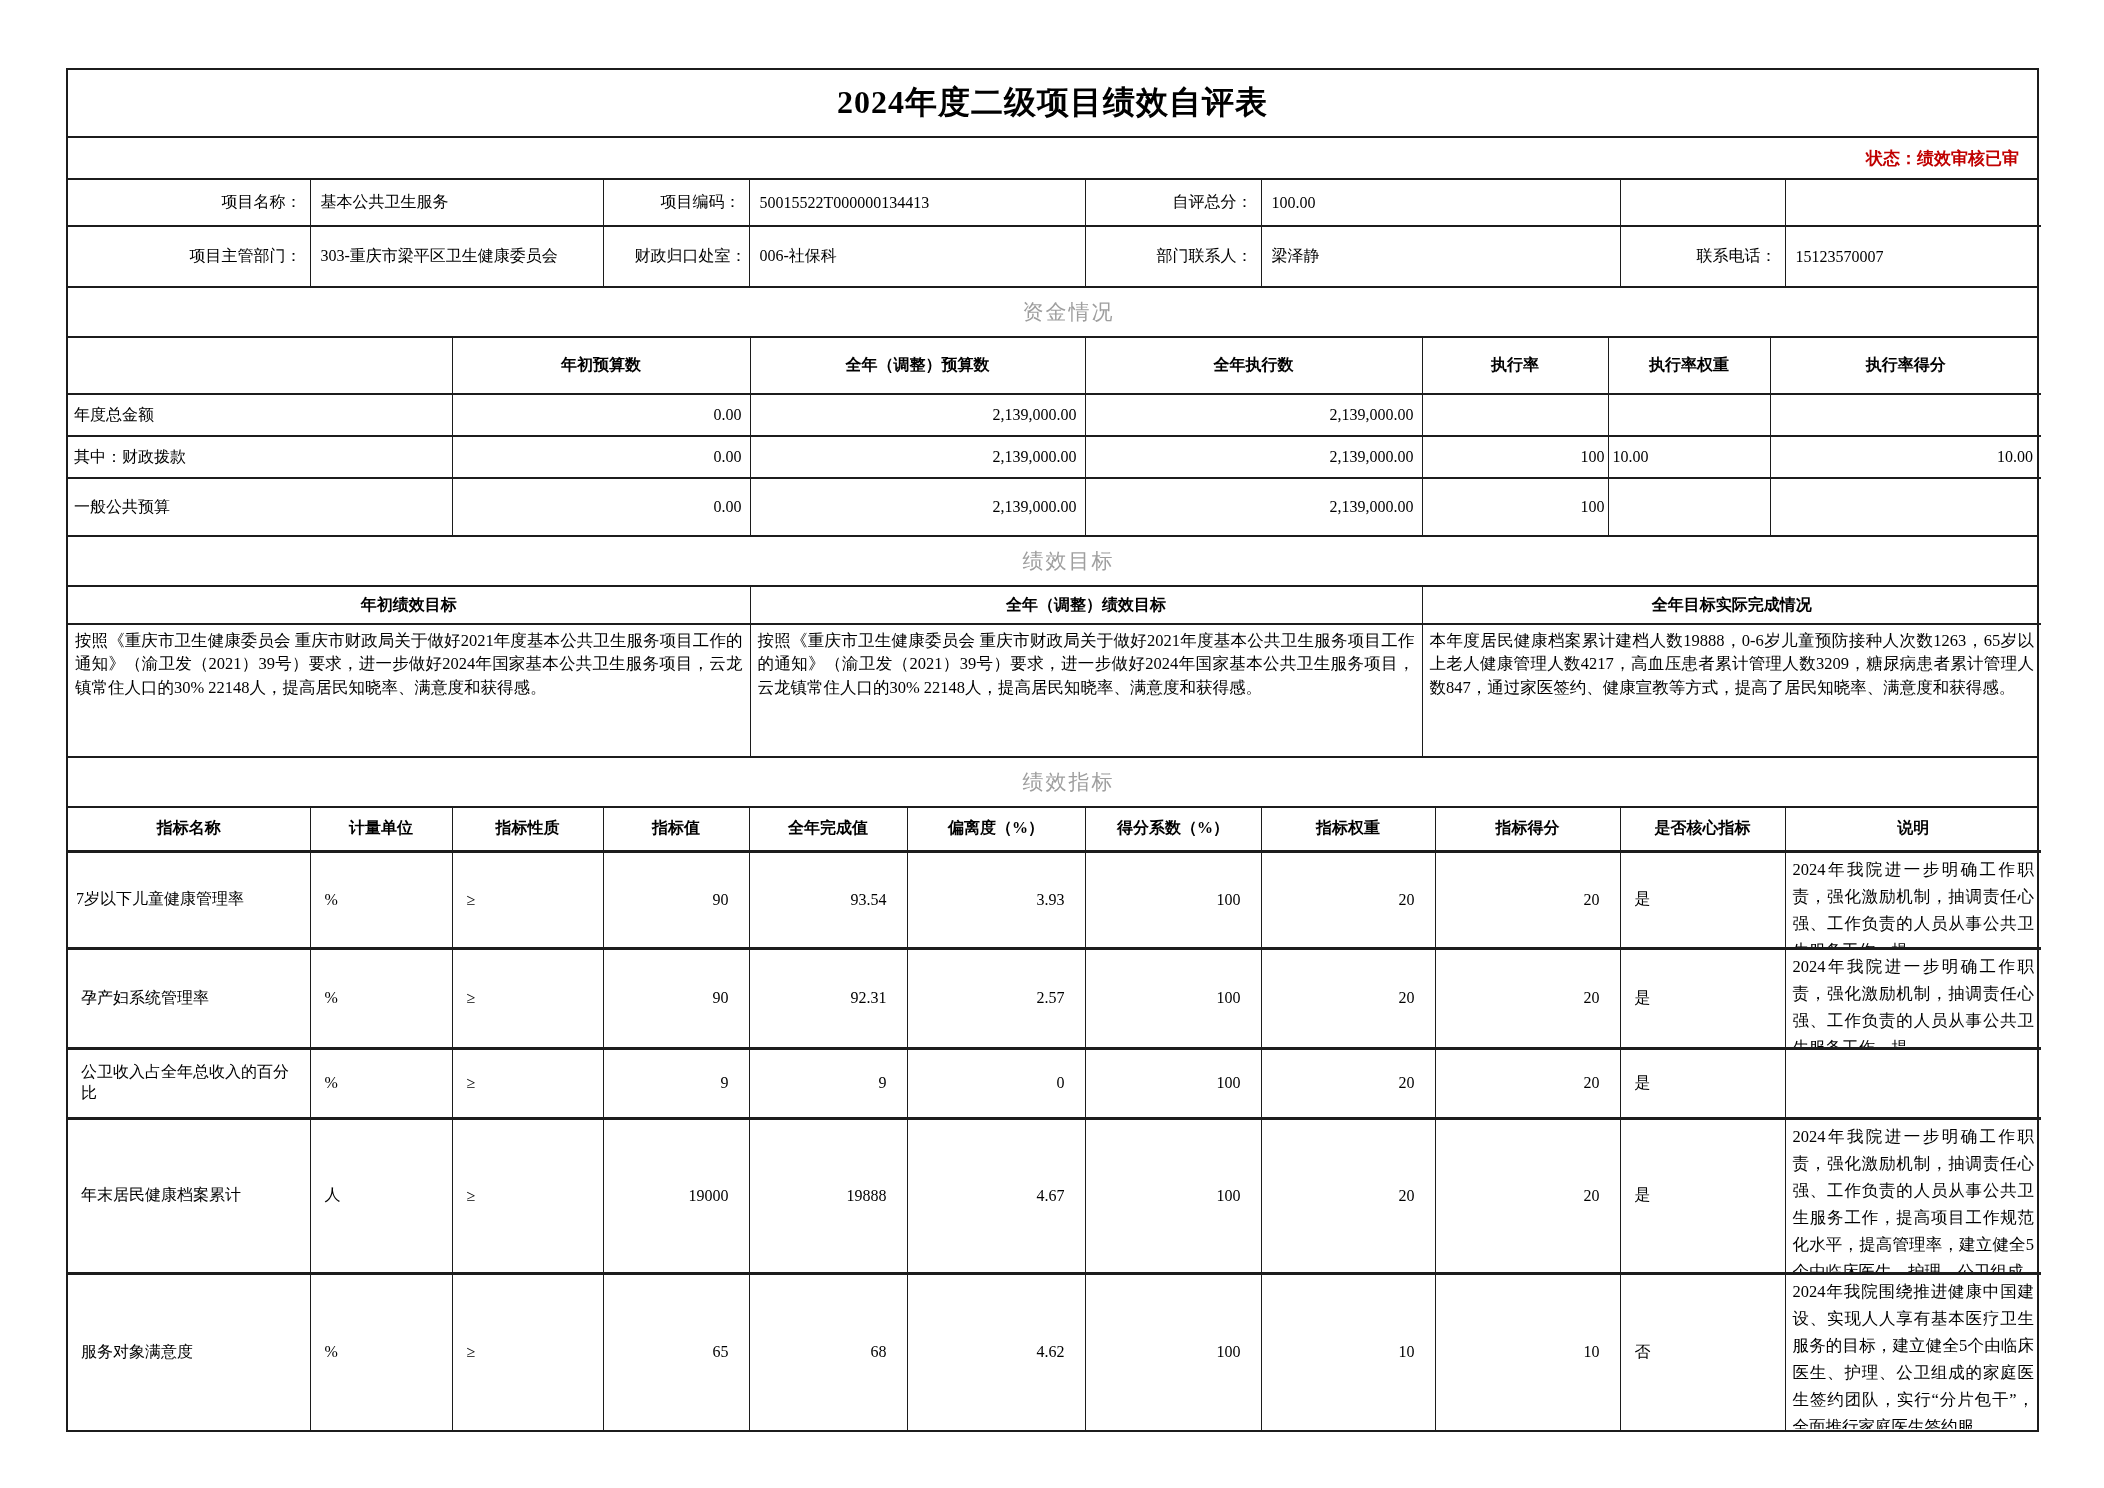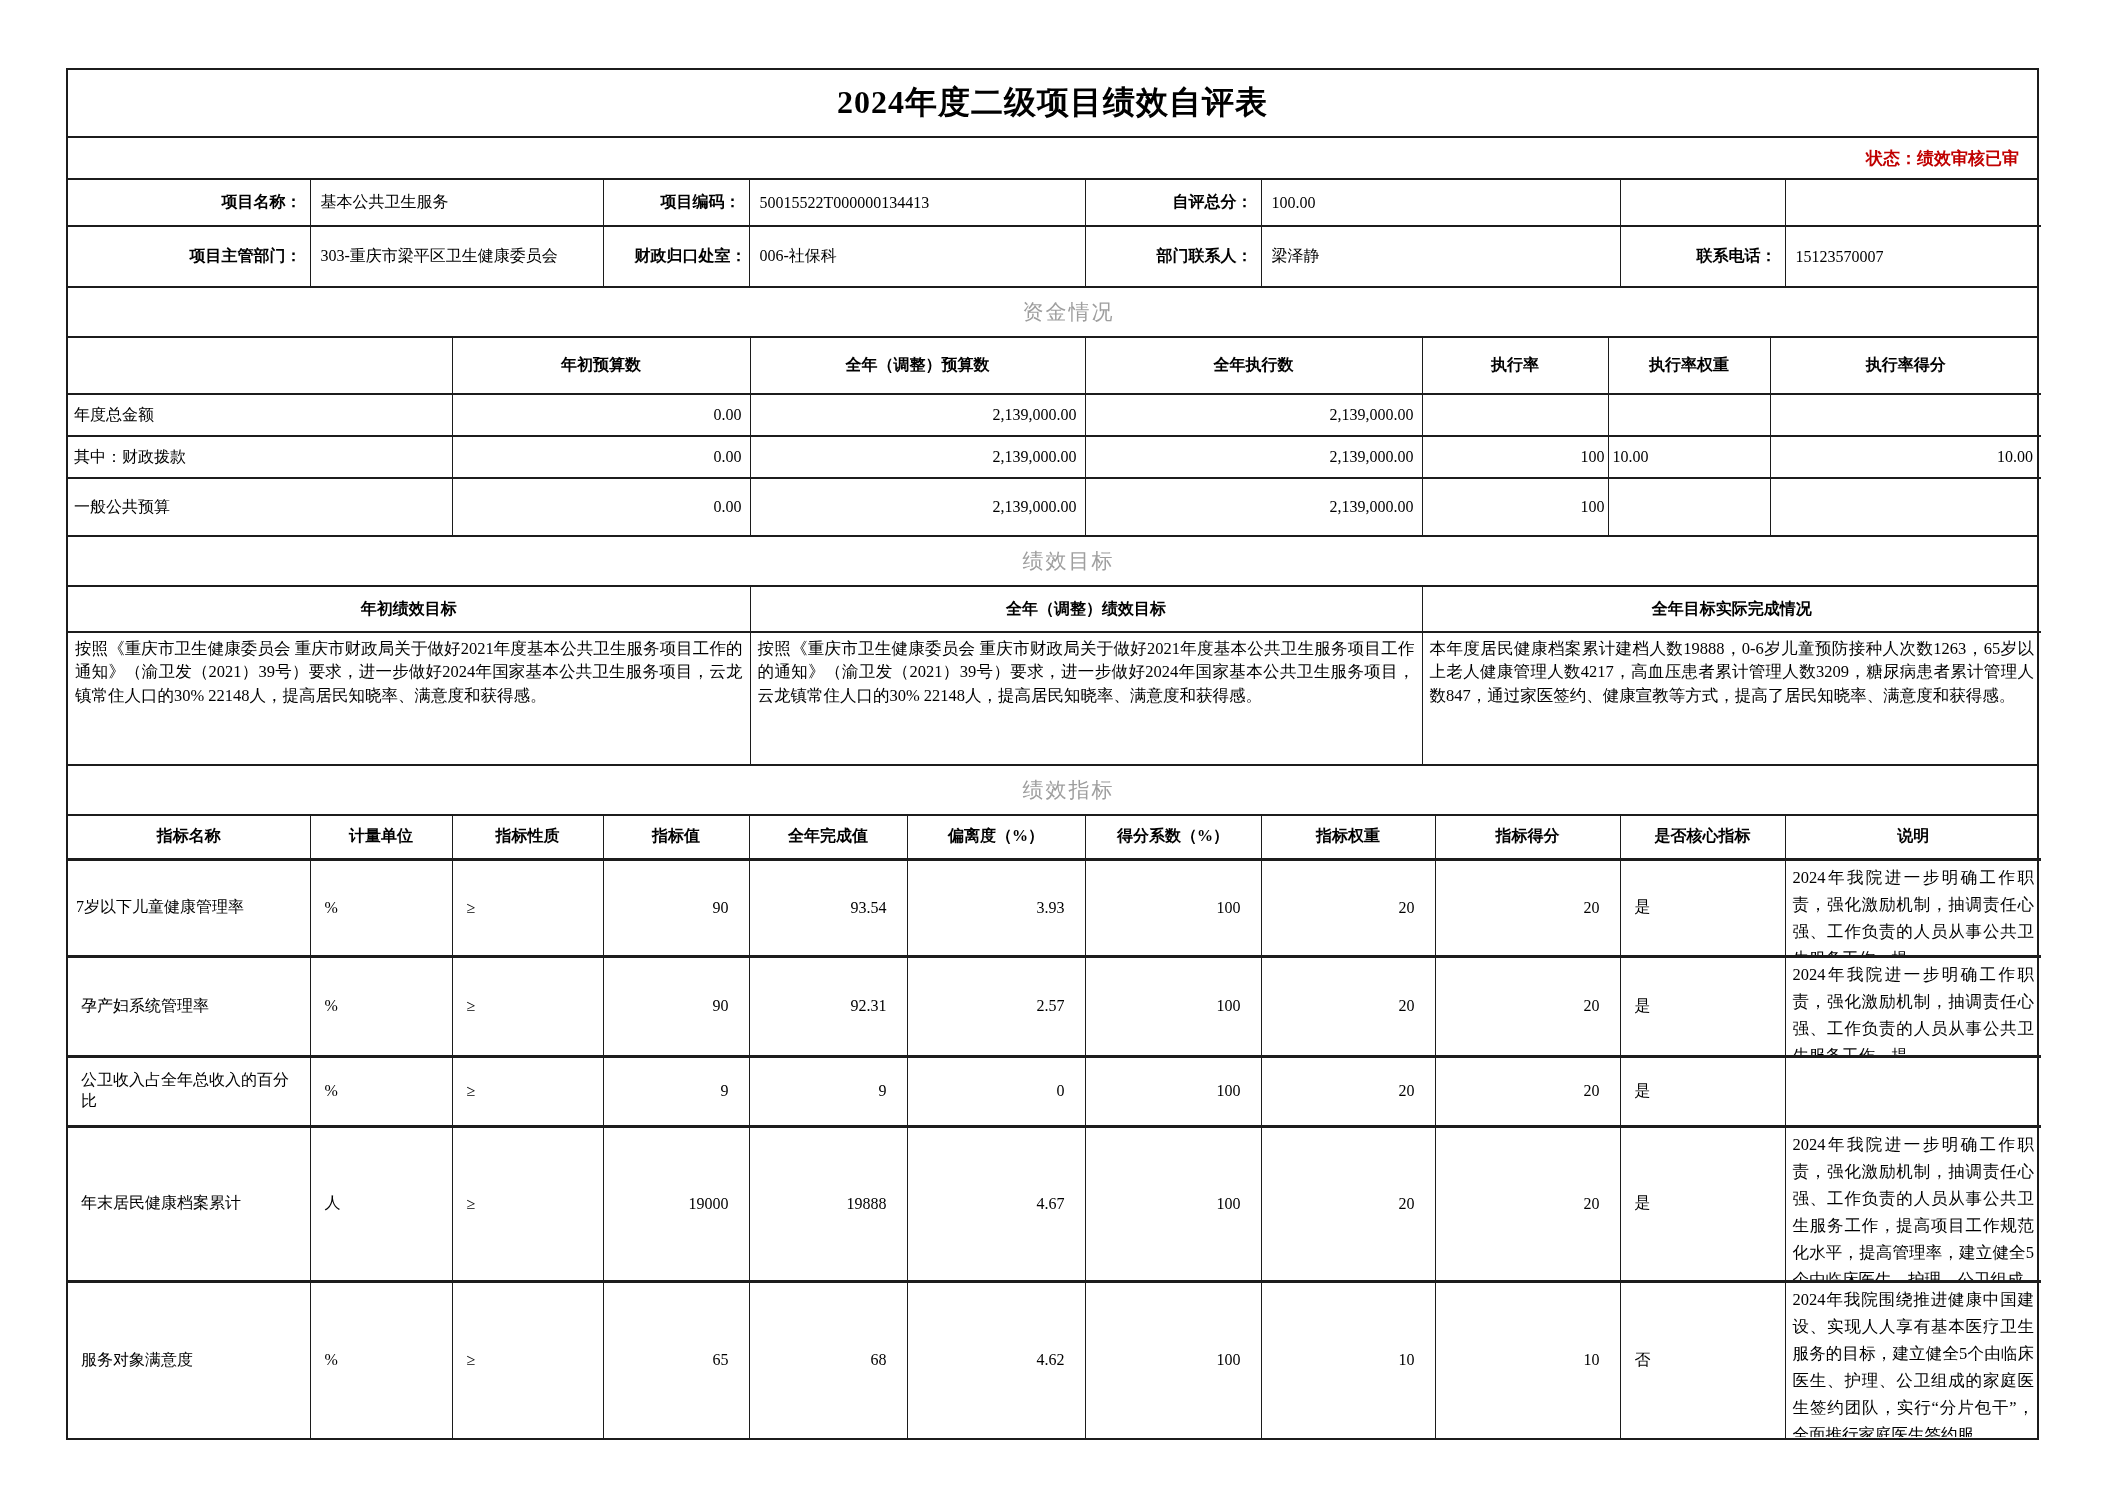--- a/index.html
+++ b/index.html
@@ -30,21 +30,21 @@
 
   table { border-collapse:collapse; width:100%; table-layout:fixed; }
   td {
     border-right:1px solid #1c1c1c; border-bottom:2px solid #1c1c1c;
     padding:2px 6px; font-size:16px; vertical-align:middle; overflow:hidden;
     word-break:break-all;
   }
   td:last-child { border-right:none; }
   tr:last-child > td { border-bottom:none; }
 
-  .label { font-weight:bold; text-align:right; padding-right:8px; white-space:nowrap; }
+  .label { font-weight:normal; text-align:right; padding-right:8px; white-space:nowrap; }
   .val   { text-align:left; padding-left:10px; }
   .num   { text-align:right; padding-right:8px; font-family:"Liberation Serif", serif; }
   .hd    { font-weight:bold; text-align:center; }
 
   
   .funding td.rowlabel { text-align:left; padding-left:6px; }
   .funding td.rate  { text-align:right; padding-right:3px; }
   .funding td.rweight { text-align:left; padding-left:4px; }
 
   
@@ -168,21 +168,21 @@
   <div class="section band">绩效目标</div>
 
   <div class="section">
     <table class="goals">
       <colgroup>
         <col style="width:682px">
           <col style="width:672px">
           <col style="width:619px">
       </colgroup>
       <tbody>
-          <tr style="height:45px">
+          <tr style="height:37px">
         <td class="hd">年初绩效目标</td>
         <td class="hd">全年（调整）绩效目标</td>
         <td class="hd">全年目标实际完成情况</td>
       </tr>
       <tr style="height:132px">
         <td class="goaltext">按照《重庆市卫生健康委员会  重庆市财政局关于做好2021年度基本公共卫生服务项目工作的通知》（渝卫发（2021）39号）要求，进一步做好2024年国家基本公共卫生服务项目，云龙镇常住人口的30% 22148人，提高居民知晓率、满意度和获得感。</td>
         <td class="goaltext">按照《重庆市卫生健康委员会  重庆市财政局关于做好2021年度基本公共卫生服务项目工作的通知》（渝卫发（2021）39号）要求，进一步做好2024年国家基本公共卫生服务项目，云龙镇常住人口的30% 22148人，提高居民知晓率、满意度和获得感。</td>
         <td class="goaltext">本年度居民健康档案累计建档人数19888，0-6岁儿童预防接种人次数1263，65岁以上老人健康管理人数4217，高血压患者累计管理人数3209，糖尿病患者累计管理人数847，通过家医签约、健康宣教等方式，提高了居民知晓率、满意度和获得感。</td>
       </tr>
     </tbody>

